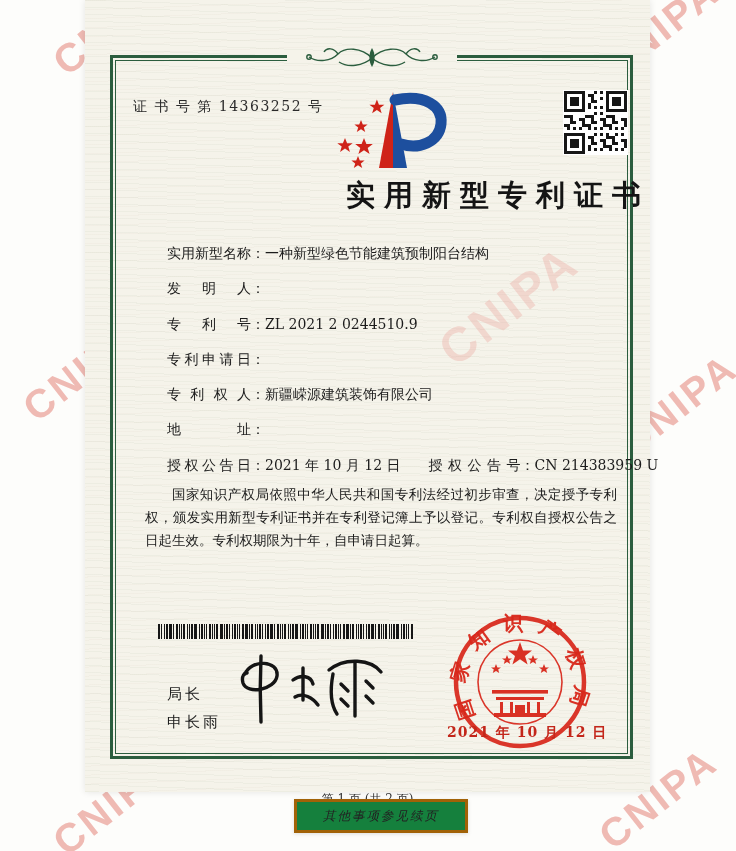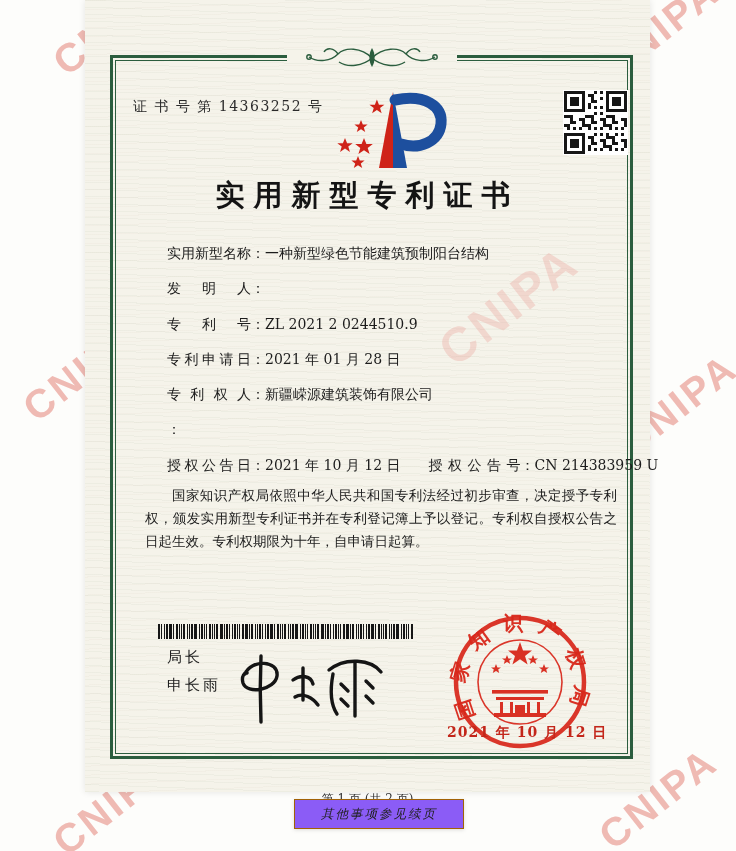--- a/index.html
+++ b/index.html
@@ -35,48 +35,48 @@
   .frame::before{
     content:"";position:absolute;inset:2px;border:1px solid #2b5d3e;
   }
   .ornament{position:absolute;left:50%;transform:translateX(-50%);width:170px;height:28px;top:-14px;}
   .cert-no{
     position:absolute;left:48px;top:98px;font-size:14px;letter-spacing:1.5px;color:#2a2a2a;
   }
   .logo{position:absolute;left:246px;top:86px;width:120px;height:86px;}
   .qr{position:absolute;left:478px;top:90px;width:63px;height:63px;background:#fff;padding:1px;}
   .title{
-    position:absolute;left:0;top:176px;width:100%;text-align:center;
+    position:absolute;left:0;top:176px;width:100%;text-align:right;
     font-size:29px;font-weight:bold;letter-spacing:9px;color:#141414;
   }
   
   .fields{position:absolute;left:82px;top:243px;width:443px;font-size:14px;}
   .frow{display:flex;margin-bottom:15px;line-height:1.45;}
   .flabel{flex:0 0 84px;text-align:justify;text-align-last:justify;}
   .fcolon{flex:0 0 auto;}
   .fval{flex:1;}
   .fval-fixed{flex:0 0 auto;}
   .flabel2{flex:0 0 92px;margin-left:28px;text-align:justify;text-align-last:justify;}
   
   .paras{position:absolute;left:60px;top:484px;width:472px;font-size:13.5px;line-height:1.72;text-align:justify;}
-  .paras p{margin:0;text-indent:2em;}
+  .paras p{margin:0;text-indent:2em;font-family:Liberation Mono, monospace;}
   .paras p.p2{font-style:italic;}
   
   .barcode{position:absolute;left:73px;top:624px;width:260px;height:15px;}
-  .director{position:absolute;left:82px;top:644px;font-size:15px;letter-spacing:3px;line-height:1.85;}
+  .director{position:absolute;left:82px;top:681px;font-size:15px;letter-spacing:3px;line-height:1.85;}
   .signature{position:absolute;left:148px;top:650px;width:170px;height:78px;}
   .seal{position:absolute;left:345px;top:606px;width:180px;height:162px;}
   .seal-date{
     position:absolute;left:362px;top:724px;width:170px;
     color:#c3261a;font-size:14px;letter-spacing:1px;font-weight:bold;white-space:nowrap;
   }
   .page-info{position:absolute;left:0;top:791px;width:100%;text-align:center;font-size:12px;color:#333;}
   .note-box{
     position:absolute;left:294px;top:799px;width:168px;height:28px;z-index:2;
-    background:#8b5cf6;border:1px solid #a16207;box-shadow:0 1px 4px rgba(0,0,0,.13);
+    background:#15803d;border:3px solid #a16207;box-shadow:0 1px 4px rgba(0,0,0,.13);
     text-align:center;line-height:28px;font-size:12.5px;font-style:italic;letter-spacing:2px;color:#222;
   }
 </style>
 </head>
 <body>
 
 <div class="wm" style="left:44px;top:2px;font-size:40px;">CNIPA</div>
 <div class="wm" style="left:252px;top:-8px;font-size:33px;">CNIPA</div>
 <div class="wm" style="left:592px;top:6px;font-size:40px;">CNIPA</div>
 <div class="wm" style="left:14px;top:348px;font-size:40px;">CNIPA</div>
@@ -237,28 +237,28 @@
         <span class="fcolon">：</span>
     </div>
     <div class="frow">
       <span class="flabel">专利号</span>
         <span class="fcolon">：</span>
       <span class="fval">ZL 2021 2 0244510.9</span>
     </div>
     <div class="frow">
       <span class="flabel">专利申请日</span>
         <span class="fcolon">：</span>
-      <span class="fval">2021 年 01 月 28 日</span>
     </div>
     <div class="frow">
       <span class="flabel">专利权人</span>
         <span class="fcolon">：</span>
       <span class="fval">新疆嵘源建筑装饰有限公司</span>
     </div>
     <div class="frow">
+      <span class="flabel">地址</span>
         <span class="fcolon">：</span>
     </div>
     <div class="frow">
       <span class="flabel">授权公告日</span>
         <span class="fcolon">：</span>
       <span class="fval-fixed">2021 年 10 月 12 日</span>
       <span class="flabel2">授权公告号</span>
         <span class="fcolon">：</span>
       <span class="fval-fixed">CN 214383959 U</span>
     </div>

